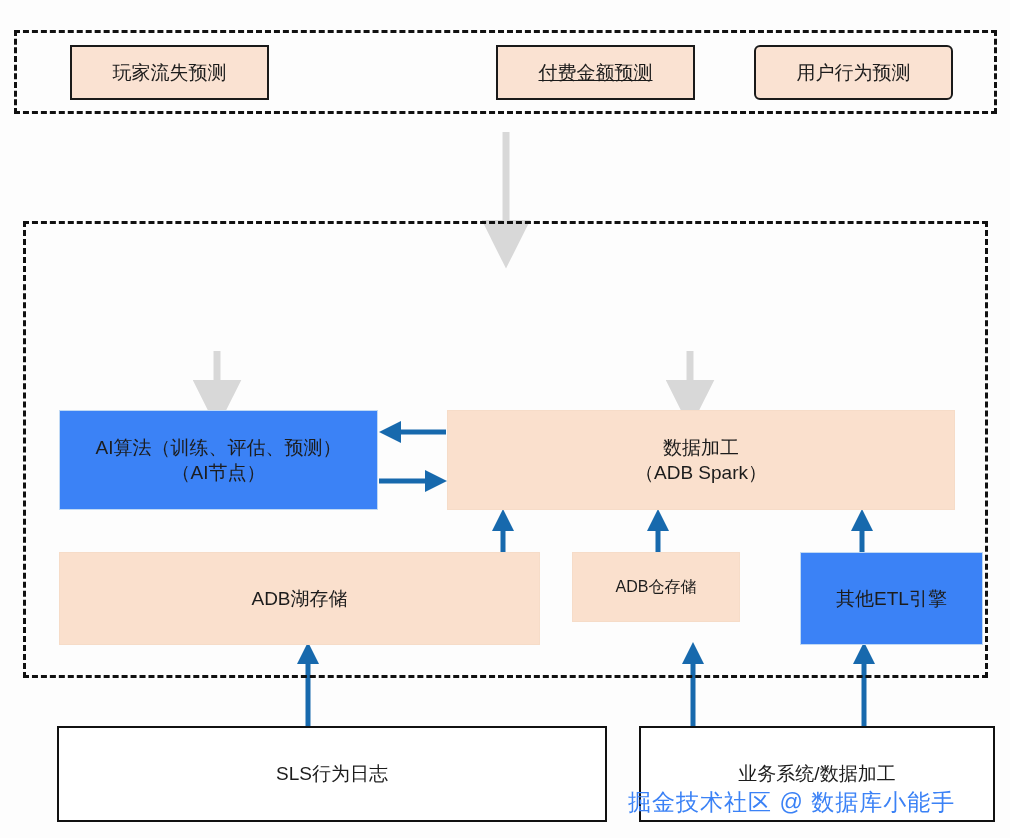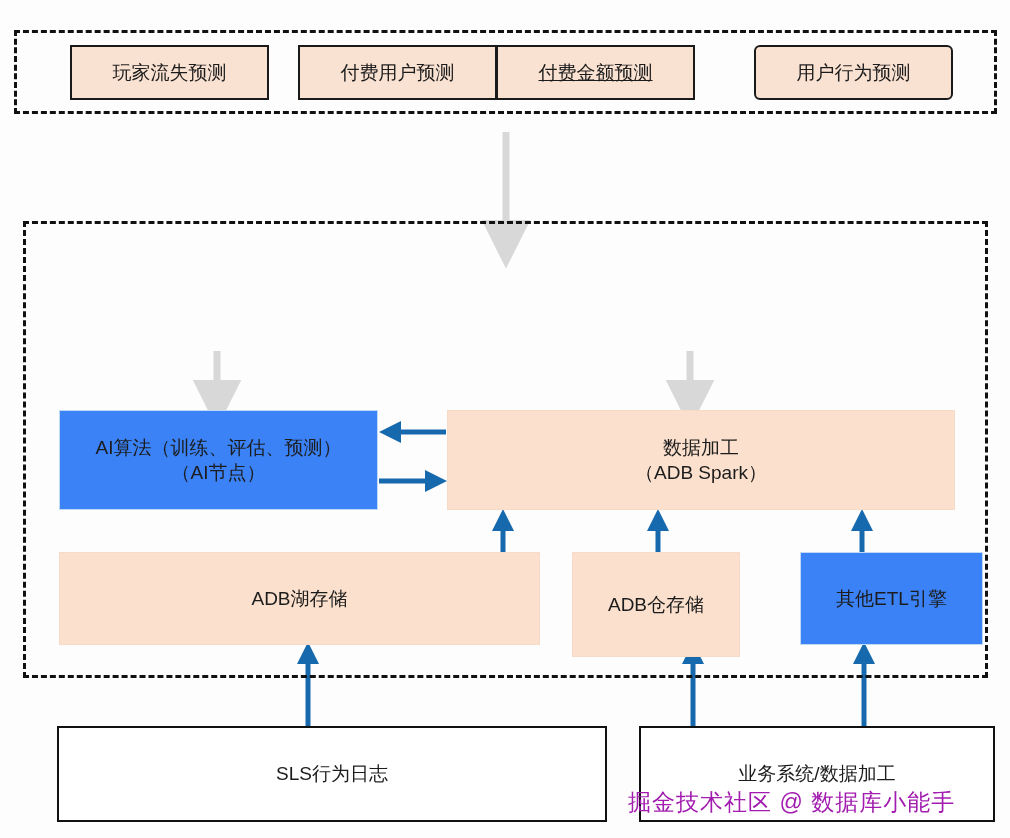--- a/index.html
+++ b/index.html
@@ -60,42 +60,42 @@
   #app-0 { left: 70px; }
   #app-1 { left: 298px; }
   #app-2 { left: 496px; text-decoration: underline; }
   #app-3 { left: 754px; border-radius: 6px; }
 
   
   #box-jdbc   { left: 59px;  top: 250px; width: 896px; height: 100px; font-size: 20px; }
   #box-ai     { left: 59px;  top: 410px; width: 319px; height: 100px; font-size: 19px; }
   #box-etl    { left: 447px; top: 410px; width: 508px; height: 100px; font-size: 19px; }
   #box-lake   { left: 59px;  top: 552px; width: 481px; height: 93px;  font-size: 19px; }
-  #box-ware   { left: 572px; top: 552px; width: 168px; height: 105px;  font-size: 19px; }
+  #box-ware   { left: 572px; top: 552px; width: 168px; height: 70px;  font-size: 16px; }
   #box-other  { left: 800px; top: 552px; width: 183px; height: 93px;  font-size: 19px; }
 
   
   #box-sls    { left: 57px;  top: 726px; width: 550px; height: 96px; font-size: 19px; }
   #box-biz    { left: 639px; top: 726px; width: 356px; height: 96px; font-size: 19px; }
 
   
   #arrow-layer {
     position: absolute;
     left: 0; top: 0;
     width: 1010px; height: 838px;
     pointer-events: none;
   }
 
   
   #watermark {
     position: absolute;
     left: 628px;
     top: 787px;
     font-size: 23px;
-    color: #a21caf;
+    color: #3b82f6;
     letter-spacing: 1px;
     white-space: nowrap;
     font-family: "Liberation Sans", "DejaVu Sans", sans-serif;
   }
 </style>
 </head>
 <body>
 
 <div id="canvas">
 
@@ -150,21 +150,20 @@
     </g>
 
     <g>
       <line x1="864" y1="726" x2="864" y2="648" stroke="#1769ad" stroke-width="5" marker-end="url(#head-blue)"></line>
     </g>
   </svg>
 
   <div id="group-apps" class="dashed-group"></div>
 
   <div id="app-0" class="box box-orange-outlined app-box">玩家流失预测</div>
-  <div id="app-1" class="box box-orange-outlined app-box">付费用户预测</div>
   <div id="app-2" class="box box-orange-outlined app-box">付费金额预测</div>
   <div id="app-3" class="box box-orange-outlined app-box">用户行为预测</div>
 
   <div id="group-platform" class="dashed-group"></div>
 
 
   <div id="box-ai" class="box box-blue">AI算法（训练、评估、预测）
 （AI节点）</div>
 
   <div id="box-lake" class="box box-orange">ADB湖存储</div>

